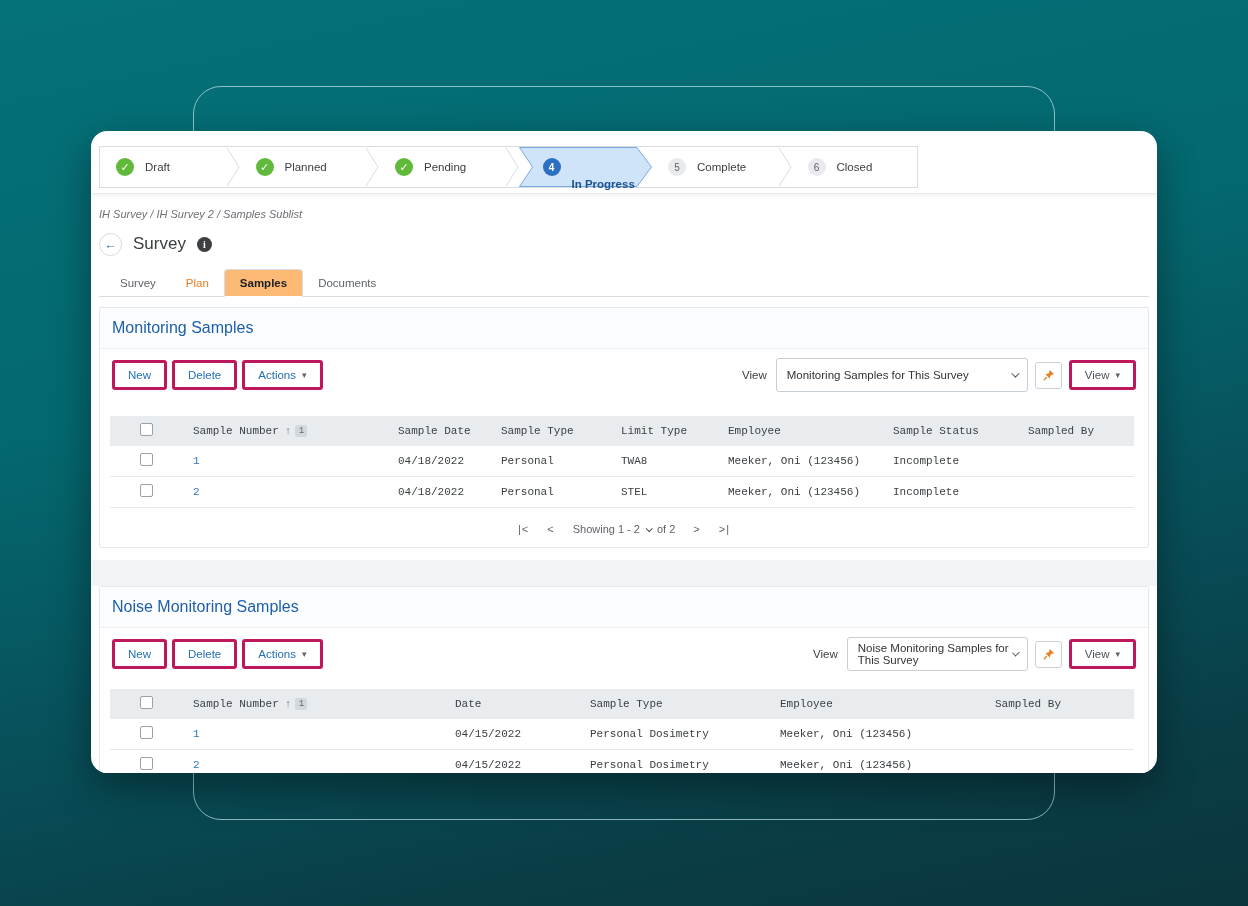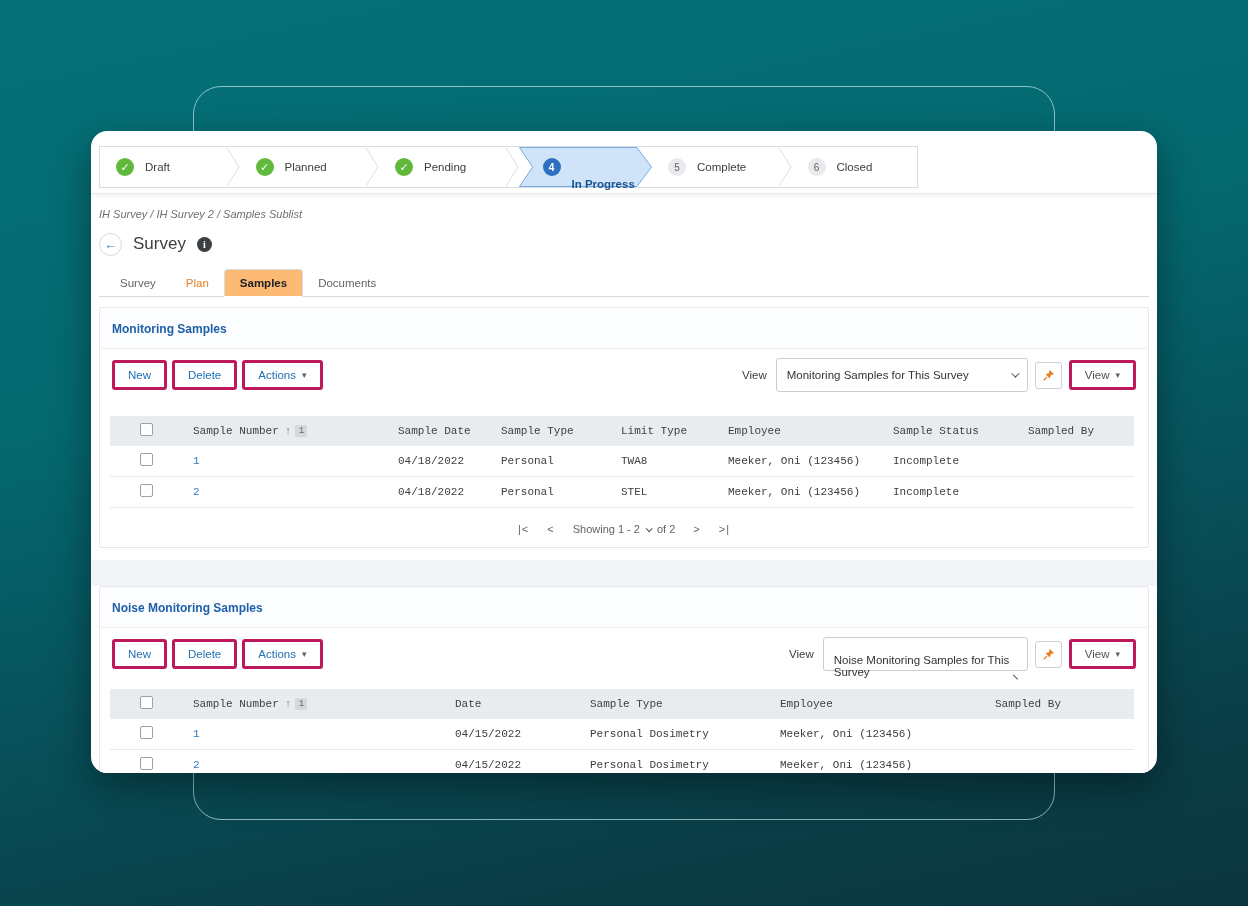--- a/index.html
+++ b/index.html
@@ -46,31 +46,31 @@
               display:flex; align-items:center; justify-content:center; font-size:10px; font-weight:bold;
               font-family:"Liberation Serif", serif; cursor:pointer; }
   .tabbar { margin-top:10px; display:flex; align-items:flex-end; border-bottom:1px solid #d8dce0; padding-left:6px; height:28px; }
   .tab { padding:7px 15px; font-size:11.5px; color:#5f6368; cursor:pointer; }
   .tab.warn { color:#e87c22; }
   .tab.active { background:#fdba74; border:1px solid #d8dce0; border-bottom:1px solid #fff; margin-bottom:-1px;
                 border-radius:4px 4px 0 0; color:#202124; font-weight:bold; }
   
   .panel { border:1px solid #e4e8ec; border-radius:2px; margin-top:10px; background:#fff; }
   .panel-head { padding:11px 12px; border-bottom:1px solid #edf0f3; background:#fcfdfe; }
-  .panel-title { font-size:12px; font-weight:bold; color:#1d5fa9; }
+  .panel-title { font-size:16px; font-weight:normal; color:#1d5fa9; }
   .toolbar { display:flex; align-items:center; padding:9px 12px 0 12px; }
   .btn { border:3px solid #be185d; border-radius:3px; background:#fff; color:#2470b3; font-size:11.5px;
          padding:6px 13px; margin-right:5px; cursor:pointer; display:flex; align-items:center; gap:6px;
          font-family:"Liberation Sans", sans-serif; }
   .caret { font-size:9px; color:#5f6368; }
   .toolbar-right { margin-left:auto; display:flex; align-items:center; gap:7px; }
   .view-label { font-size:11.5px; color:#3c4043; margin-right:2px; }
   .select { border:1px solid #c6ced5; border-radius:3px; height:27px; background:#fff; display:flex;
             align-items:center; padding:16px 10px; font-size:11.5px; color:#333; cursor:pointer; }
-  .select.w1 { width:252px; } .select.w2 { width:205px;flex-direction:column; }
+  .select.w1 { width:252px; } .select.w2 { width:181px; }
   .select .chev { margin-left:auto; width:6px; height:6px; border-right:1.4px solid #555; border-bottom:1.4px solid #555;
                   transform:rotate(45deg) translateY(-2px); }
   .icon-btn { width:27px; height:27px; border:1px solid #c9d1d8; border-radius:3px; background:#fff;
               display:flex; align-items:center; justify-content:center; cursor:pointer; }
   .btn.gray { color:#4d555c; }
   
   .table-wrap { margin:24px 14px 0 10px; }
   .panel.noise .table-wrap { margin-top:18px; }
   table { width:100%; border-collapse:collapse; table-layout:fixed;font-family:Liberation Mono, monospace; }
   thead td { background:#e9ecef; font-size:11px; color:#3b4045; padding:7px 10px; font-weight:500; }

